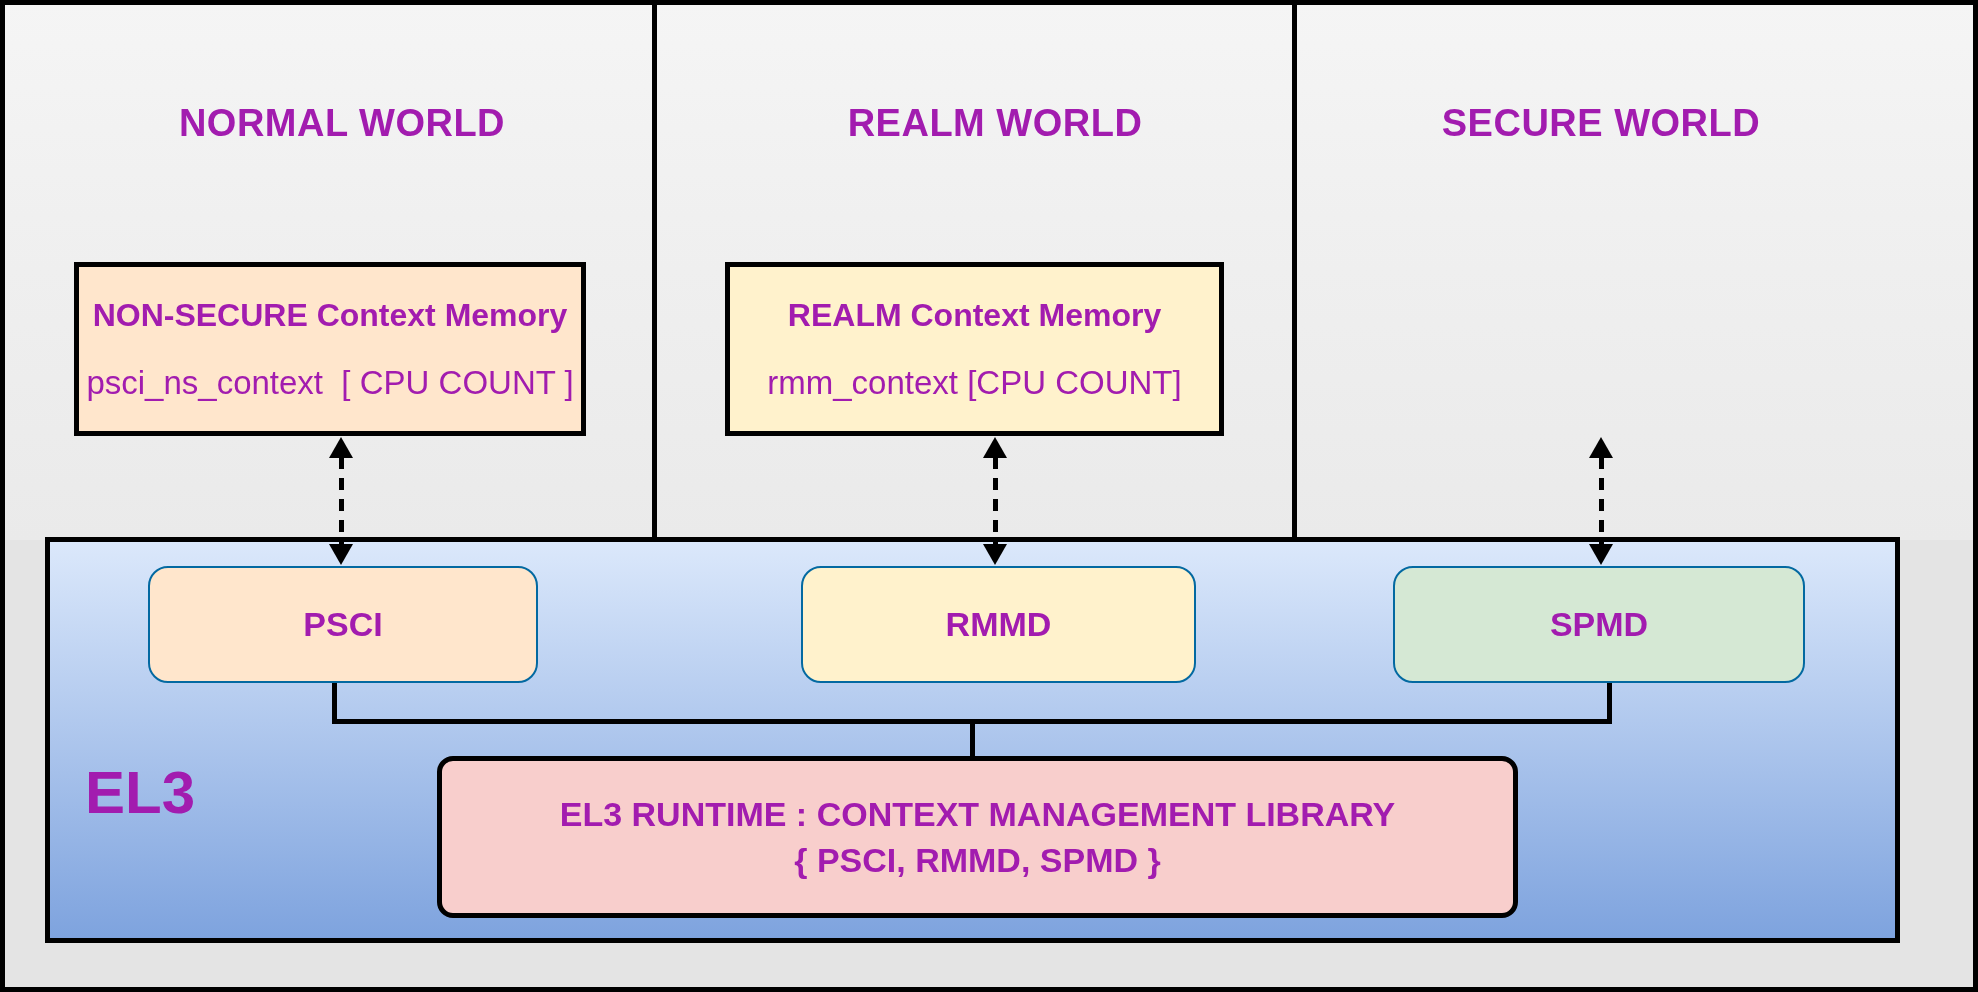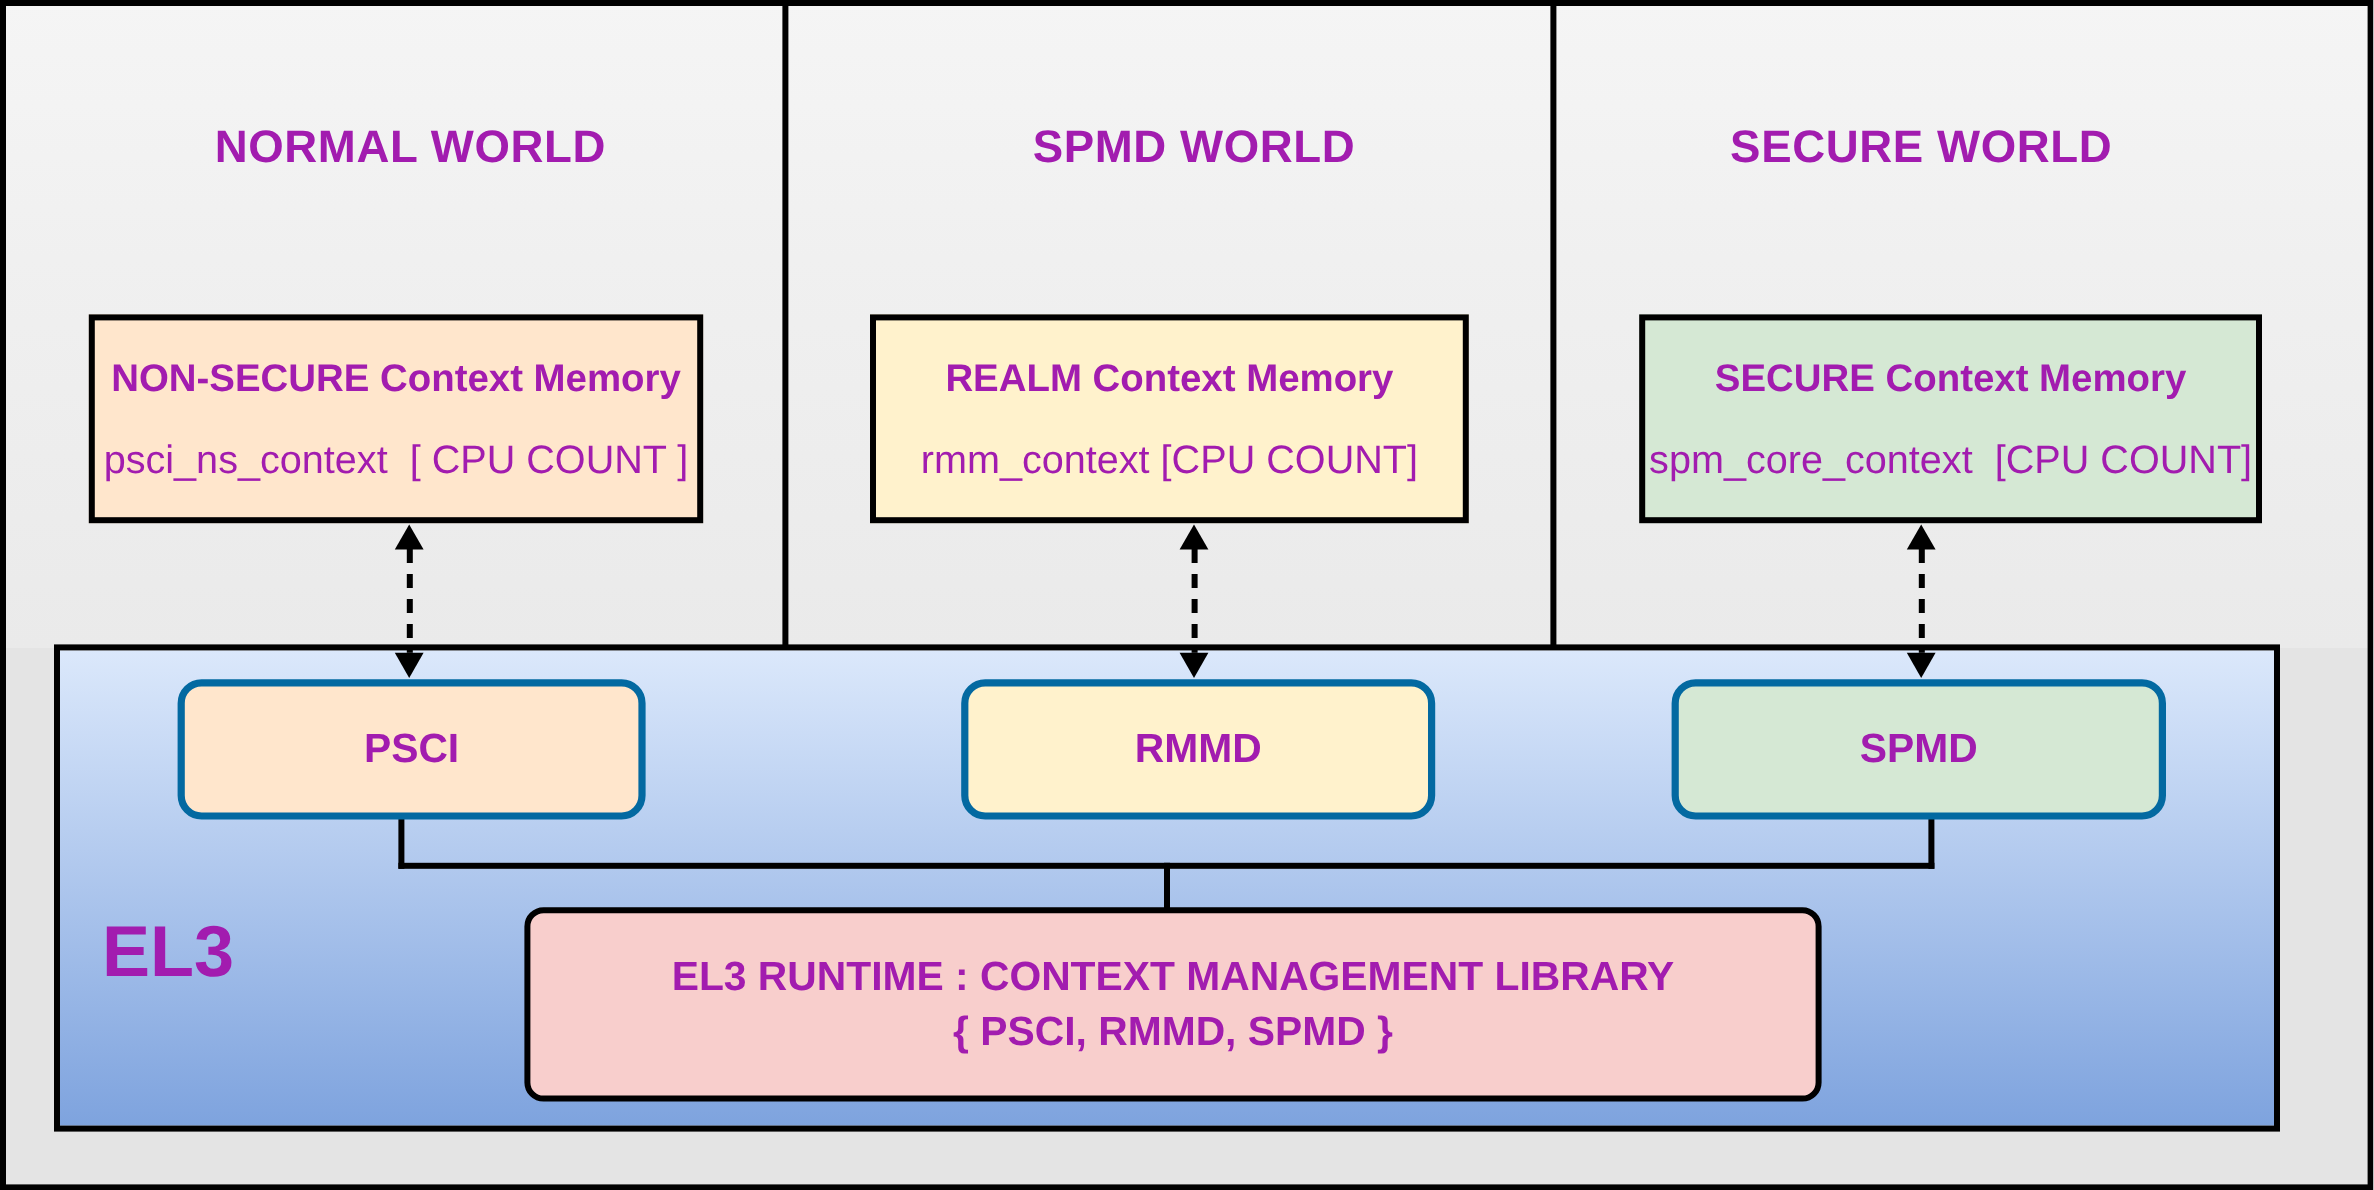--- a/index.html
+++ b/index.html
@@ -88,21 +88,21 @@
   }
   
   .conn{position:absolute;background:#000;z-index:3;}
   .conn.drop-psci{left:332px;top:680px;width:5px;height:44px;}
   .conn.drop-spmd{left:1607px;top:680px;width:5px;height:44px;}
   .conn.bus{left:332px;top:719px;width:1280px;height:5px;}
   .conn.stub{left:970px;top:719px;width:5px;height:40px;}
   
   .module-box{
     position:absolute;top:566px;height:117px;
-    border:6px solid #0369a1;border-radius:20px;
+    border:2px solid #0369a1;border-radius:20px;
     display:flex;align-items:center;justify-content:center;
     font-size:34px;font-weight:bold;
     z-index:4;
   }
   .module-box.m1{left:148px;width:390px;background:var(--normal-accent,#ffe6cc);}
   .module-box.m2{left:801px;width:395px;background:var(--realm-accent,#fff2cc);}
   .module-box.m3{left:1393px;width:412px;background:var(--secure-accent,#d5e8d4);}
   
   .runtime-box{
     position:absolute;left:437px;top:756px;width:1081px;height:162px;
@@ -117,34 +117,30 @@
 </head>
 <body>
 
 <div class="stage">
 
   <div class="worlds-strip"></div>
   <div class="divider d1"></div>
   <div class="divider d2"></div>
 
   <div class="world-title t1">NORMAL WORLD</div>
-  <div class="world-title t2">SPMD WORLD</div>
+  <div class="world-title t2">REALM WORLD</div>
   <div class="world-title t3">SECURE WORLD</div>
 
   <div class="ctx-box c1">
     <div class="ctx-heading">NON-SECURE Context Memory</div>
     <div class="ctx-entry">psci_ns_context  [ CPU COUNT ]</div>
   </div>
   <div class="ctx-box c2">
     <div class="ctx-heading">REALM Context Memory</div>
     <div class="ctx-entry">rmm_context [CPU COUNT]</div>
-  </div>
-  <div class="ctx-box c3">
-    <div class="ctx-heading">SECURE Context Memory</div>
-    <div class="ctx-entry">spm_core_context  [CPU COUNT]</div>
   </div>
 
   <div class="el3-box"></div>
   <div class="el3-label">EL3</div>
 
   <div class="conn drop-psci"></div>
   <div class="conn drop-spmd"></div>
   <div class="conn bus"></div>
   <div class="conn stub"></div>
 

